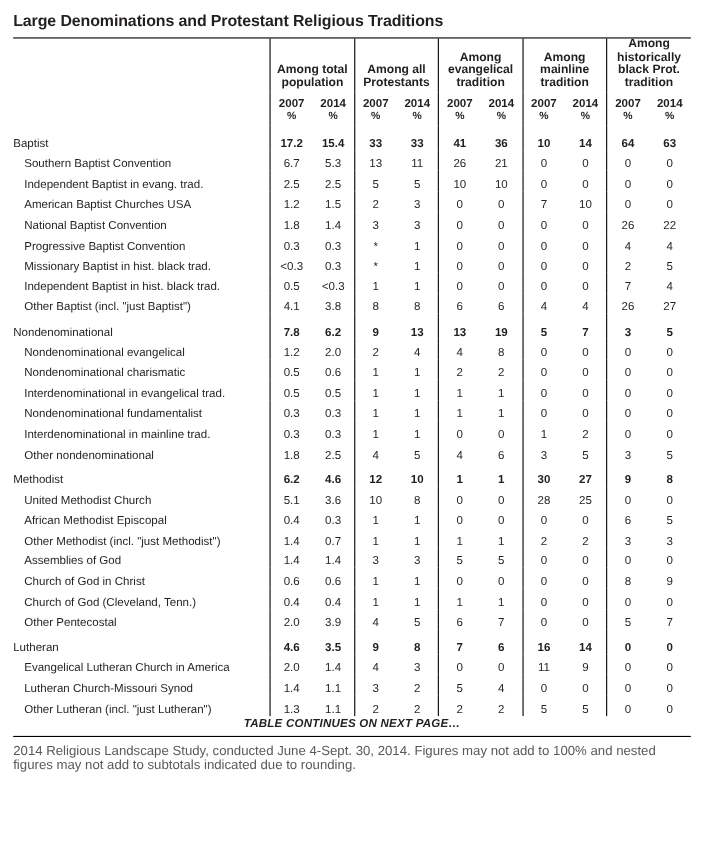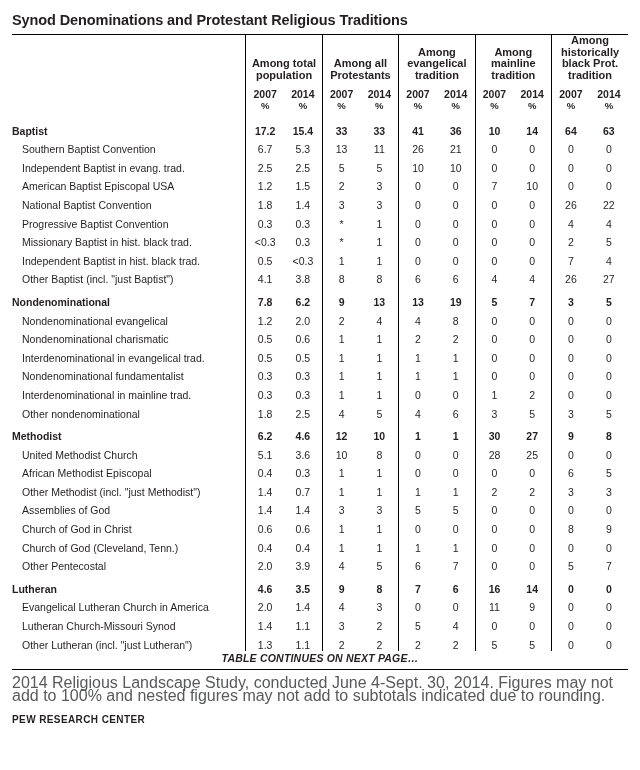--- a/index.html
+++ b/index.html
@@ -77,59 +77,59 @@
   }
   td.datacell.bold, tr.major td {
     font-weight: bold;
   }
   td.rowlabel {
     font-size: 10.5px;
     text-align: left;
     color: #231f20;
     white-space: nowrap;
   }
-  tr.major td.rowlabel { font-weight: bold; padding-left: 0; margin-left: 19px; }
+  tr.major td.rowlabel { font-weight: normal; padding-left: 0; margin-left: 19px; }
   tr.sub td.rowlabel { font-weight: normal; padding-left: 10px; }
 
   tr.major td { padding-top: 4px; }
 
   .continues {
     text-align: center;
     font-size: 10.5px;
     font-style: italic;
     font-weight: bold;
     letter-spacing: 0.2px;
     margin-top: 1px;
     margin-bottom: 5px;
     color: #231f20;
   }
   .bottomrule {
     border-top: 1px solid #000;
     margin: 0 0 6px 0;
   }
   .note {
-    font-size: 16px;
+    font-size: 12px;
     color: #58595b;
     line-height: 13px;
     width: 616px;
   }
   .footer {
     font-size: 10px;
     font-weight: bold;
     color: #231f20;
     letter-spacing: 0.4px;
     margin-top: 12px;
   }
 </style>
 </head>
 <body>
 
 <div class="page">
 
-  <div class="title">Synod Denominations and Protestant Religious Traditions</div>
+  <div class="title">Large Denominations and Protestant Religious Traditions</div>
   <div class="rule"></div>
 
   <table class="grid">
     <colgroup>
       <col class="c-label">
       <col class="c-num">
         <col class="c-num">
       <col class="c-num">
         <col class="c-num">
       <col class="c-num">
@@ -209,21 +209,21 @@
           <td class="datacell sep">5</td>
           <td class="datacell">5</td>
           <td class="datacell sep">10</td>
           <td class="datacell">10</td>
           <td class="datacell sep">0</td>
           <td class="datacell">0</td>
           <td class="datacell sep">0</td>
           <td class="datacell">0</td>
         </tr>
         <tr class="sub">
-          <td class="rowlabel datacell">American Baptist Episcopal USA</td>
+          <td class="rowlabel datacell">American Baptist Churches USA</td>
           <td class="datacell sep">1.2</td>
           <td class="datacell">1.5</td>
           <td class="datacell sep">2</td>
           <td class="datacell">3</td>
           <td class="datacell sep">0</td>
           <td class="datacell">0</td>
           <td class="datacell sep">7</td>
           <td class="datacell">10</td>
           <td class="datacell sep">0</td>
           <td class="datacell">0</td>
@@ -539,15 +539,14 @@
           <td class="datacell">5</td>
           <td class="datacell sep">0</td>
           <td class="datacell">0</td>
         </tr>
       </tbody>
   </table>
 
   <div class="continues">TABLE CONTINUES ON NEXT PAGE…</div>
   <div class="bottomrule"></div>
   <div class="note">2014 Religious Landscape Study, conducted June 4-Sept. 30, 2014. Figures may not add to 100% and nested figures may not add to subtotals indicated due to rounding.</div>
-  <div class="footer">PEW RESEARCH CENTER</div>
 
 </div>
 
 </body></html>

